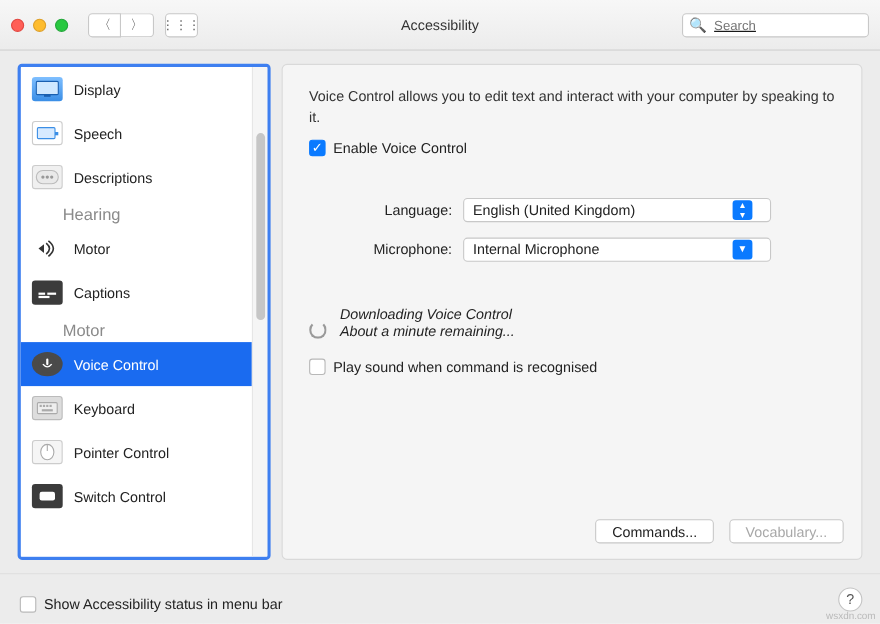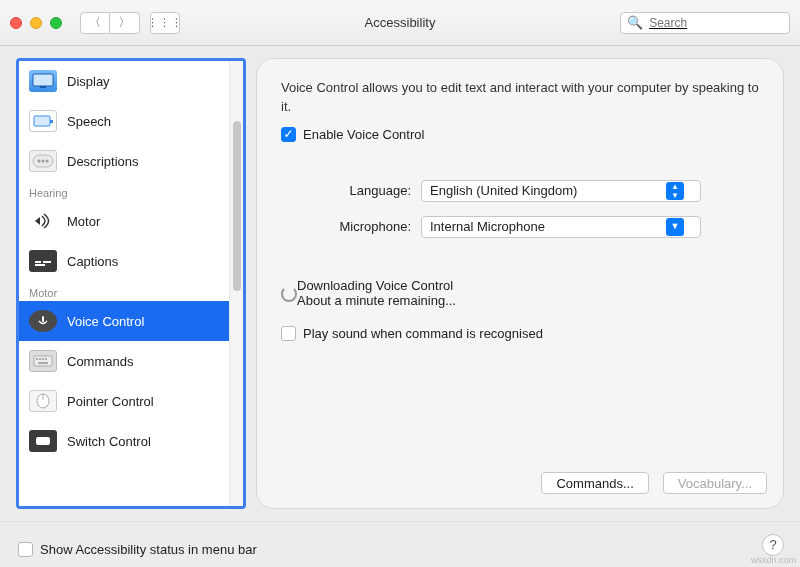--- a/index.html
+++ b/index.html
@@ -51,52 +51,52 @@
     border-radius: 4px;
     width: 230px;
     display:flex;
     background:#fff;
   }
   .sidebar {
     flex:1; overflow-y:hidden; background:#fff;
   }
   .scrollgutter { width:14px; background:#f5f5f5; border-left:1px solid #e6e6e6; position:relative;}
   .scrollthumb { position:absolute; top:60px; left:3px; width:8px; height:170px; background:#c6c6c6; border-radius:4px;}
-  .section-label { font-size:11px; color:#8a8a8a; padding:6px 10px 2px; }
+  .section-label { font-size:15px; color:#8a8a8a; padding:6px 10px 2px;margin-left:28px; }
   .sb-item {
     display:flex; align-items:center; gap:10px; padding:6px 10px; height:40px;
   }
   .sb-item.selected { background:#1a6bf0; color:#fff; }
   .sb-icon {
     width:28px;height:22px; display:flex;align-items:center;justify-content:center;
     border-radius:3px; font-size:14px;
   }
   .pane {
     flex:1; margin:12px 16px 12px 10px;
-    border:1px solid #d9d9d9; border-radius:18px; background:#f5f5f5;
+    border:1px solid #d9d9d9; border-radius:5px; background:#f5f5f5;
     padding: 20px 24px; position:relative;
   }
   .desc { font-size:13px; color:#333; line-height:1.45; }
   .check-row { display:flex; align-items:center; gap:7px; margin-top:10px; font-size:13px;}
   .checkbox {
     width:15px;height:15px;border:1px solid #b8b8b8;border-radius:3px;background:#fff;
     display:flex;align-items:center;justify-content:center;font-size:12px;color:#fff;
   }
   .checkbox.checked{ background:#0a7aff; border-color:#0a7aff;}
   .form-row { display:flex; align-items:center; margin-top:14px; }
   .form-label { width:140px; text-align:right; padding-right:10px; font-size:13px;}
   .select {
     flex:0 0 280px; height:22px; background:#fff; border:1px solid #c8c8c8; border-radius:4px;
     display:flex; align-items:center; padding:0 16px 0 8px; font-size:13px; position:relative;
   }
   .select-caret {
     width:18px;height:18px;background:#0a7aff;border-radius:3px;margin-left:auto;
     display:flex;align-items:center;justify-content:center;color:#fff;font-size:9px;line-height:1;flex-direction:column;
   }
-  .statusrow{ display:flex; margin-top:40px; align-items:center;}
+  .statusrow{ display:flex; gap:12px; margin-top:40px; align-items:flex-end;font-style:italic;}
   .spinner{
     width:16px;height:16px;border:2px solid #999;border-top-color:transparent;border-radius:50%;
     margin-top:2px;
   }
   .btnrow { position:absolute; right:16px; bottom:14px; display:flex; gap:14px;}
   .macbtn {
     height:22px; padding:0 14px; border:1px solid #c8c8c8; border-radius:4px; background:#fff;
     font-size:13px; display:flex;align-items:center;
   }
   .macbtn.disabled{ color:#a8a8a8; }
@@ -217,21 +217,21 @@
           <div class="sb-icon" style="background:#ddd;border:1px solid #bbb;">
             <svg width="22" height="14">
                 <rect x="2" y="2" width="18" height="10" rx="1" fill="#eee" stroke="#aaa"></rect>
                 <rect x="4" y="4" width="2" height="2" fill="#aaa"></rect>
                 <rect x="7" y="4" width="2" height="2" fill="#aaa"></rect>
                 <rect x="10" y="4" width="2" height="2" fill="#aaa"></rect>
                 <rect x="13" y="4" width="2" height="2" fill="#aaa"></rect>
                 <rect x="6" y="8" width="10" height="2" fill="#aaa"></rect>
               </svg>
           </div>
-          <span>Commands</span>
+          <span>Keyboard</span>
         </div>
 
         <div class="sb-item">
           <div class="sb-icon" style="background:#f5f5f5;border:1px solid #ccc;">
             <svg width="20" height="16">
                 <ellipse cx="10" cy="8" rx="6" ry="7" fill="#fff" stroke="#aaa"></ellipse>
                 <line x1="10" y1="1" x2="10" y2="7" stroke="#aaa"></line>
               </svg>
           </div>
           <span>Pointer Control</span>

